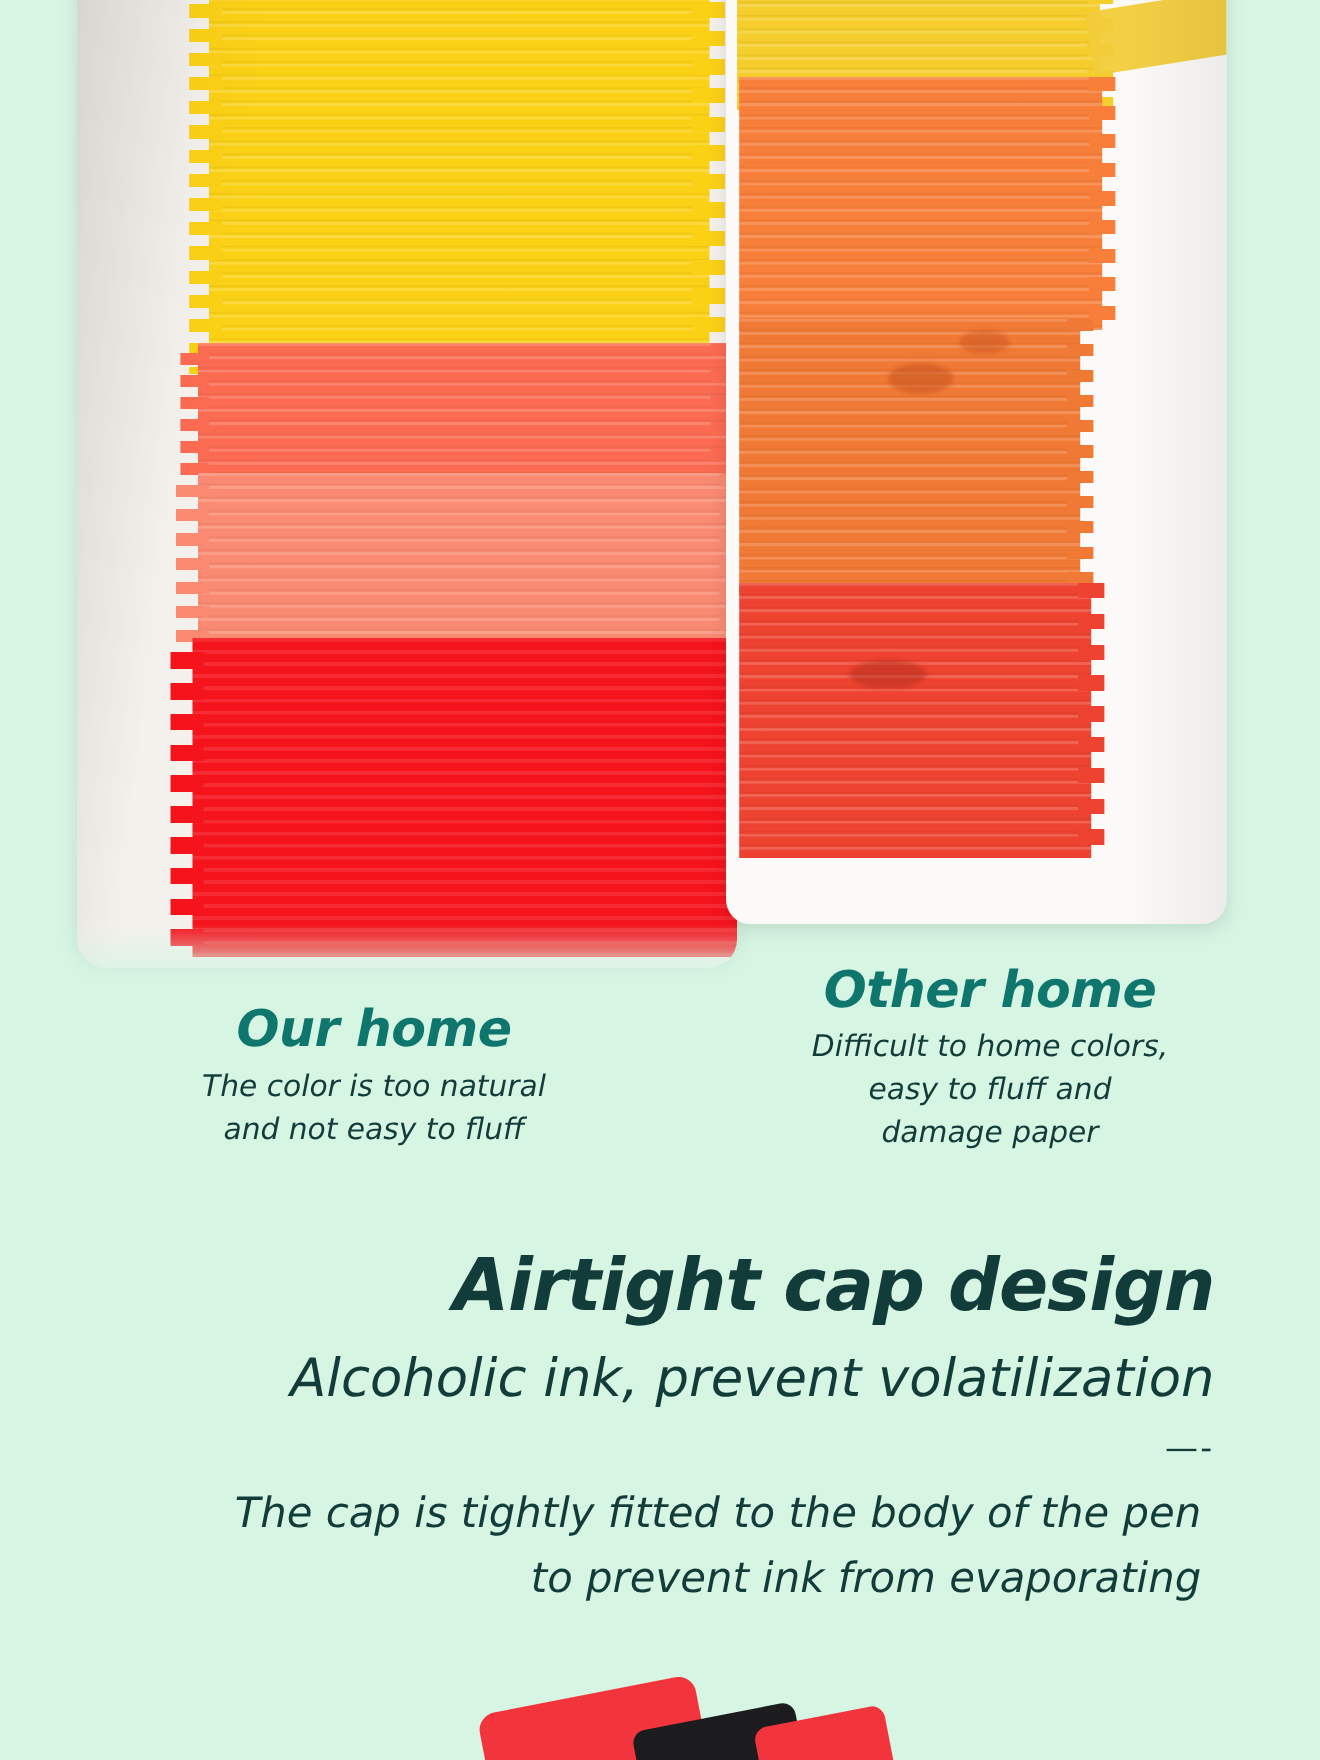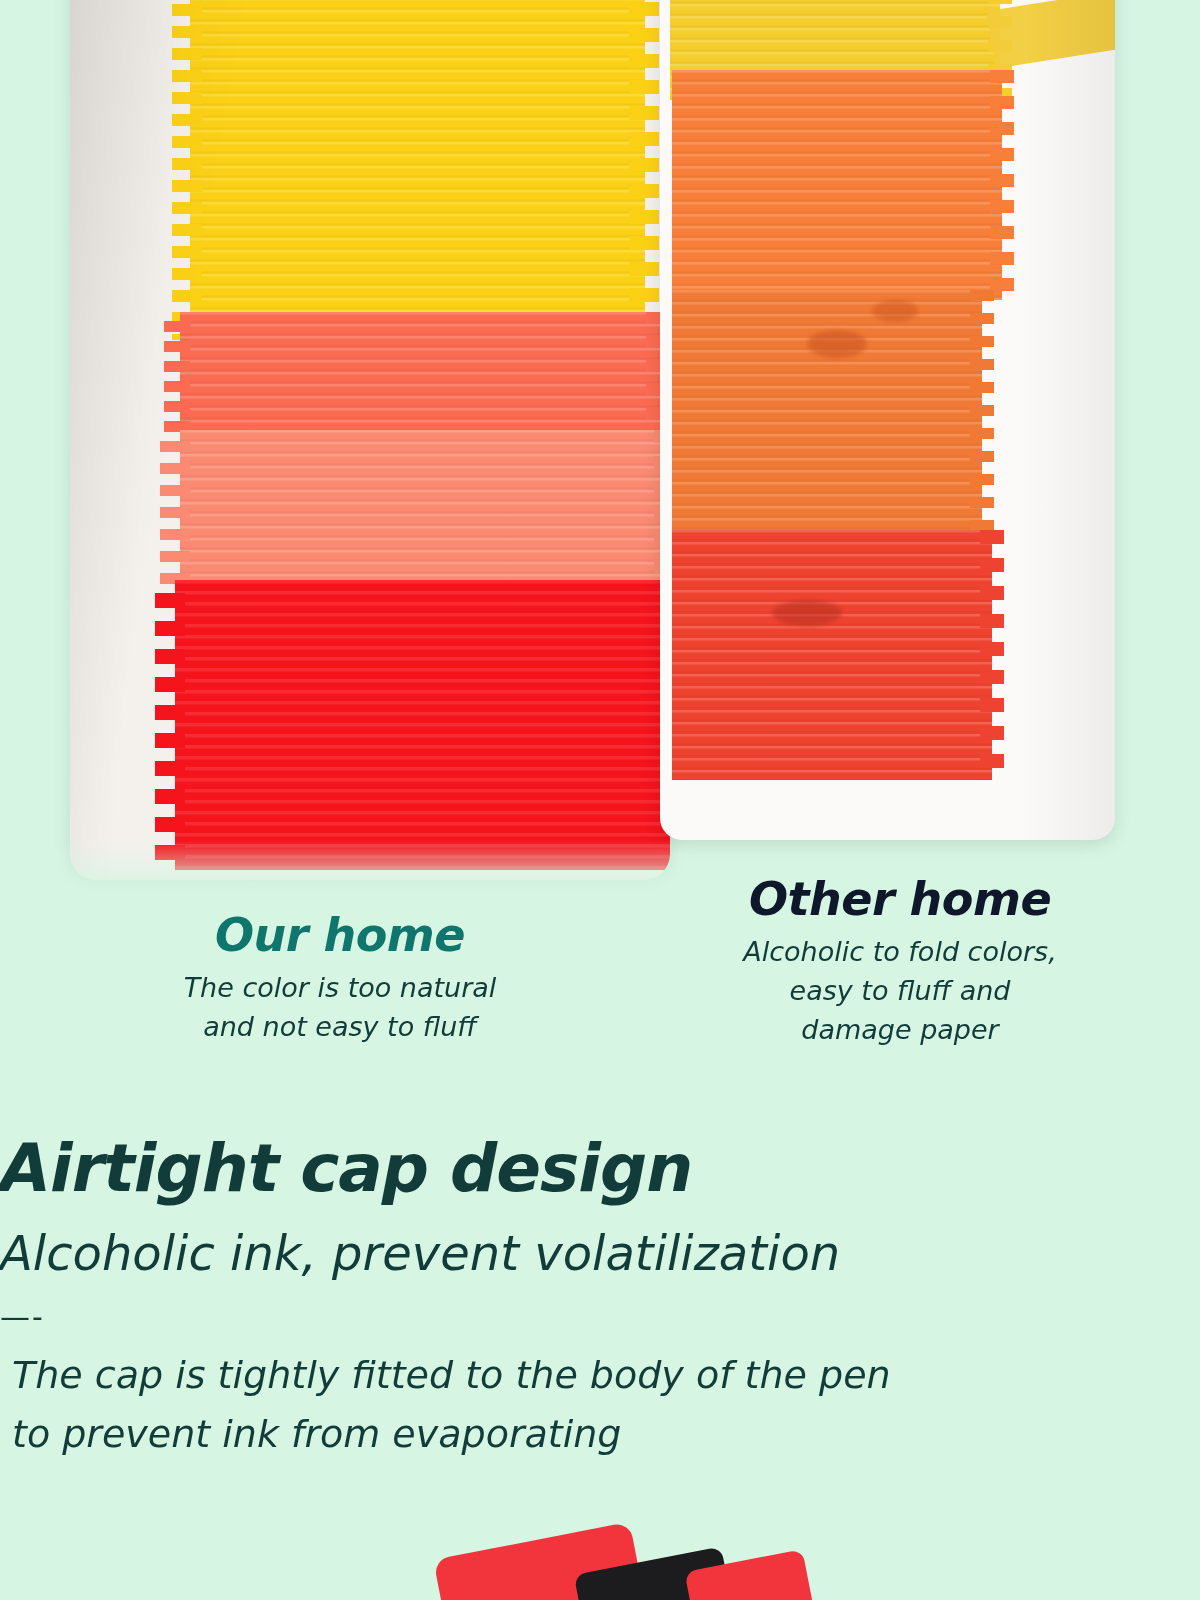--- a/index.html
+++ b/index.html
@@ -119,38 +119,38 @@
 
   .cap-title {
     font-family: "DejaVu Sans", sans-serif;
     font-style: italic;
     font-weight: bold;
     font-size: 46px;
     letter-spacing: -0.5px;
     margin: 0 0 6px 0;
   }
   .cap-title.ours { color: #0f766e; }
-  .cap-title.other { color: #0f172a; }
+  .cap-title.other { color: #0f766e; }
 
   .cap-body {
     font-family: "DejaVu Sans", sans-serif;
     font-style: italic;
     font-size: 27px;
     line-height: 1.45;
     color: #123c39;
     margin: 0;
   }
 
   
   .lower {
     position: absolute;
     left: 0;
     top: 1130px;
     width: 1104px;
-    text-align: left;
+    text-align: right;
   }
   .headline {
     font-family: "DejaVu Sans", sans-serif;
     font-style: italic;
     font-weight: bold;
     font-size: 66px;
     color: #123c39;
     letter-spacing: -1px;
     margin: 0 0 18px 0;
   }
@@ -305,21 +305,21 @@
     <div class="cap-title ours">Our home</div>
     <div class="cap-body">
       <div>The color is too natural</div>
       <div>and not easy to fluff</div>
     </div>
   </div>
 
   <div class="cap-col cap-right">
     <div class="cap-title other">Other home</div>
     <div class="cap-body">
-      <div>Alcoholic to fold colors,</div>
+      <div>Difficult to home colors,</div>
       <div>easy to fluff and</div>
       <div>damage paper</div>
     </div>
   </div>
 </div>
 
 <div class="lower">
   <h1 class="headline">Airtight cap design</h1>
   <p class="subhead">Alcoholic ink, prevent volatilization</p>
   <p class="divider">—-</p>

